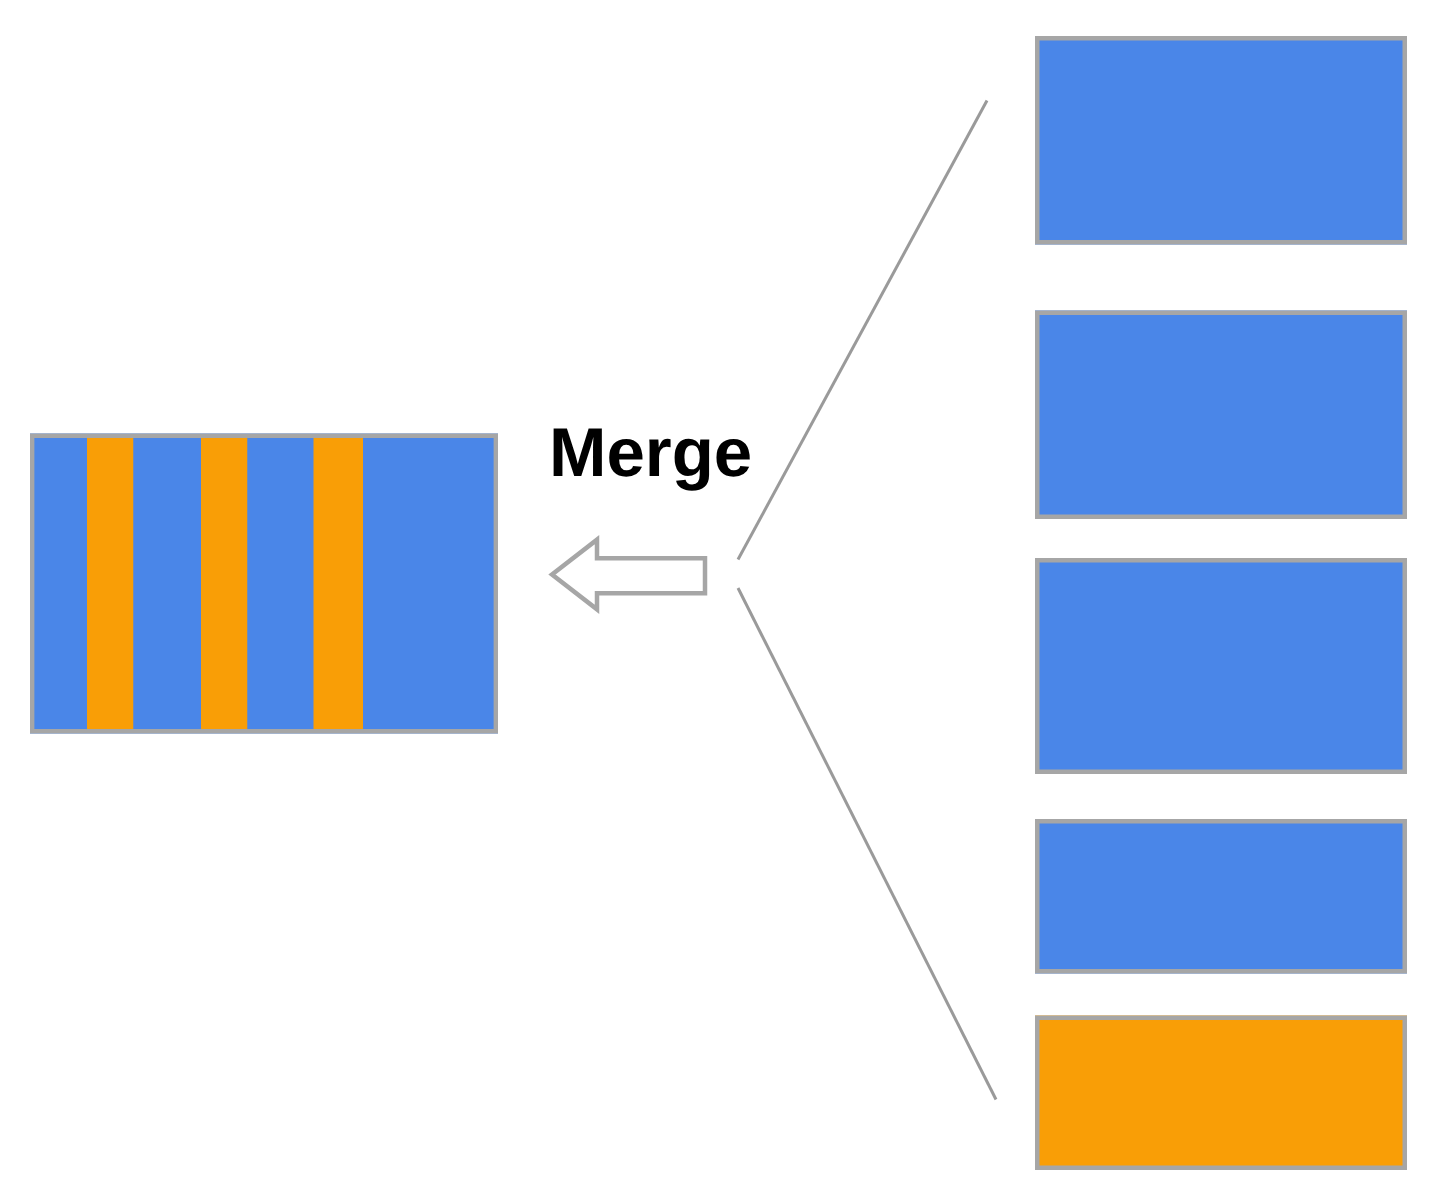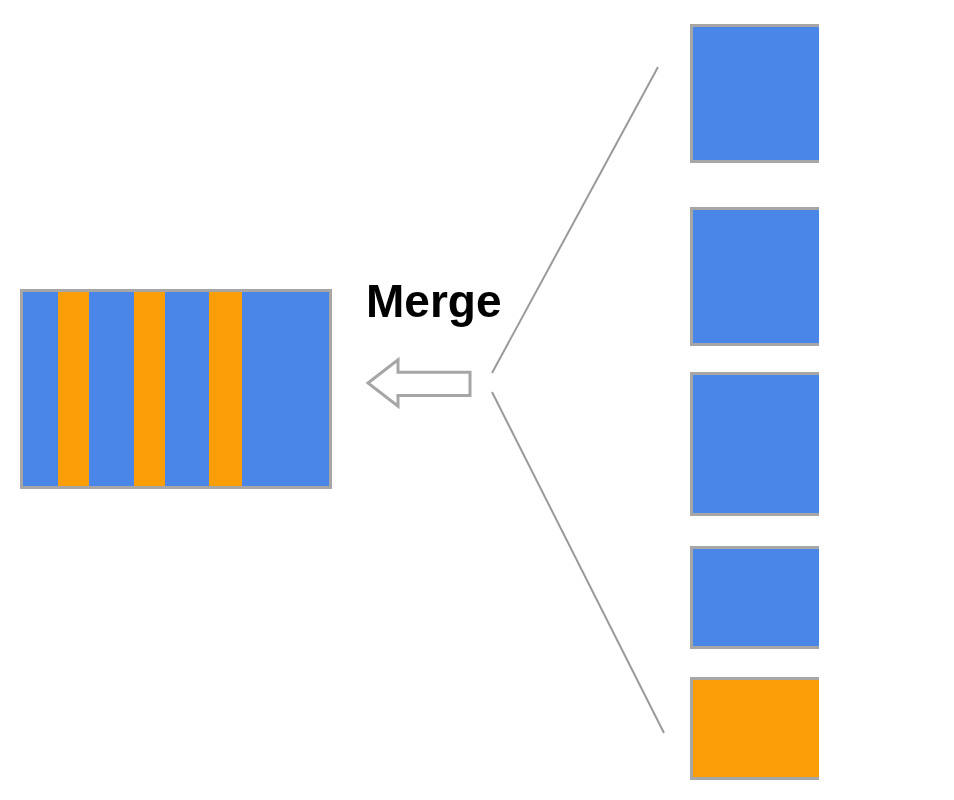--- a/index.html
+++ b/index.html
@@ -59,21 +59,21 @@
   
   .source-block {
     position: absolute;
     box-sizing: border-box;
     border: 3px solid #A6A6A6;
   }
 </style>
 </head>
 <body>
 
-<div id="canvas" style="width: 819px; height: 800px; background: rgb(255, 255, 255);">
+<div id="canvas" style="width: 954px; height: 800px; background: rgb(255, 255, 255);">
 
   <div class="merged-block" style="left: 20px; top: 289px; width: 312px; height: 200px; border-color: rgb(166, 166, 166);">
       <div class="stripe" style="left: 0px; width: 35px; background: rgb(74, 134, 232);"></div>
       <div class="stripe" style="left: 35px; width: 31px; background: rgb(249, 158, 6);"></div>
       <div class="stripe" style="left: 66px; width: 45px; background: rgb(74, 134, 232);"></div>
       <div class="stripe" style="left: 111px; width: 31px; background: rgb(249, 158, 6);"></div>
       <div class="stripe" style="left: 142px; width: 44px; background: rgb(74, 134, 232);"></div>
       <div class="stripe" style="left: 186px; width: 33px; background: rgb(249, 158, 6);"></div>
       <div class="stripe" style="left: 219px; width: 87px; background: rgb(74, 134, 232);"></div>
     </div>

